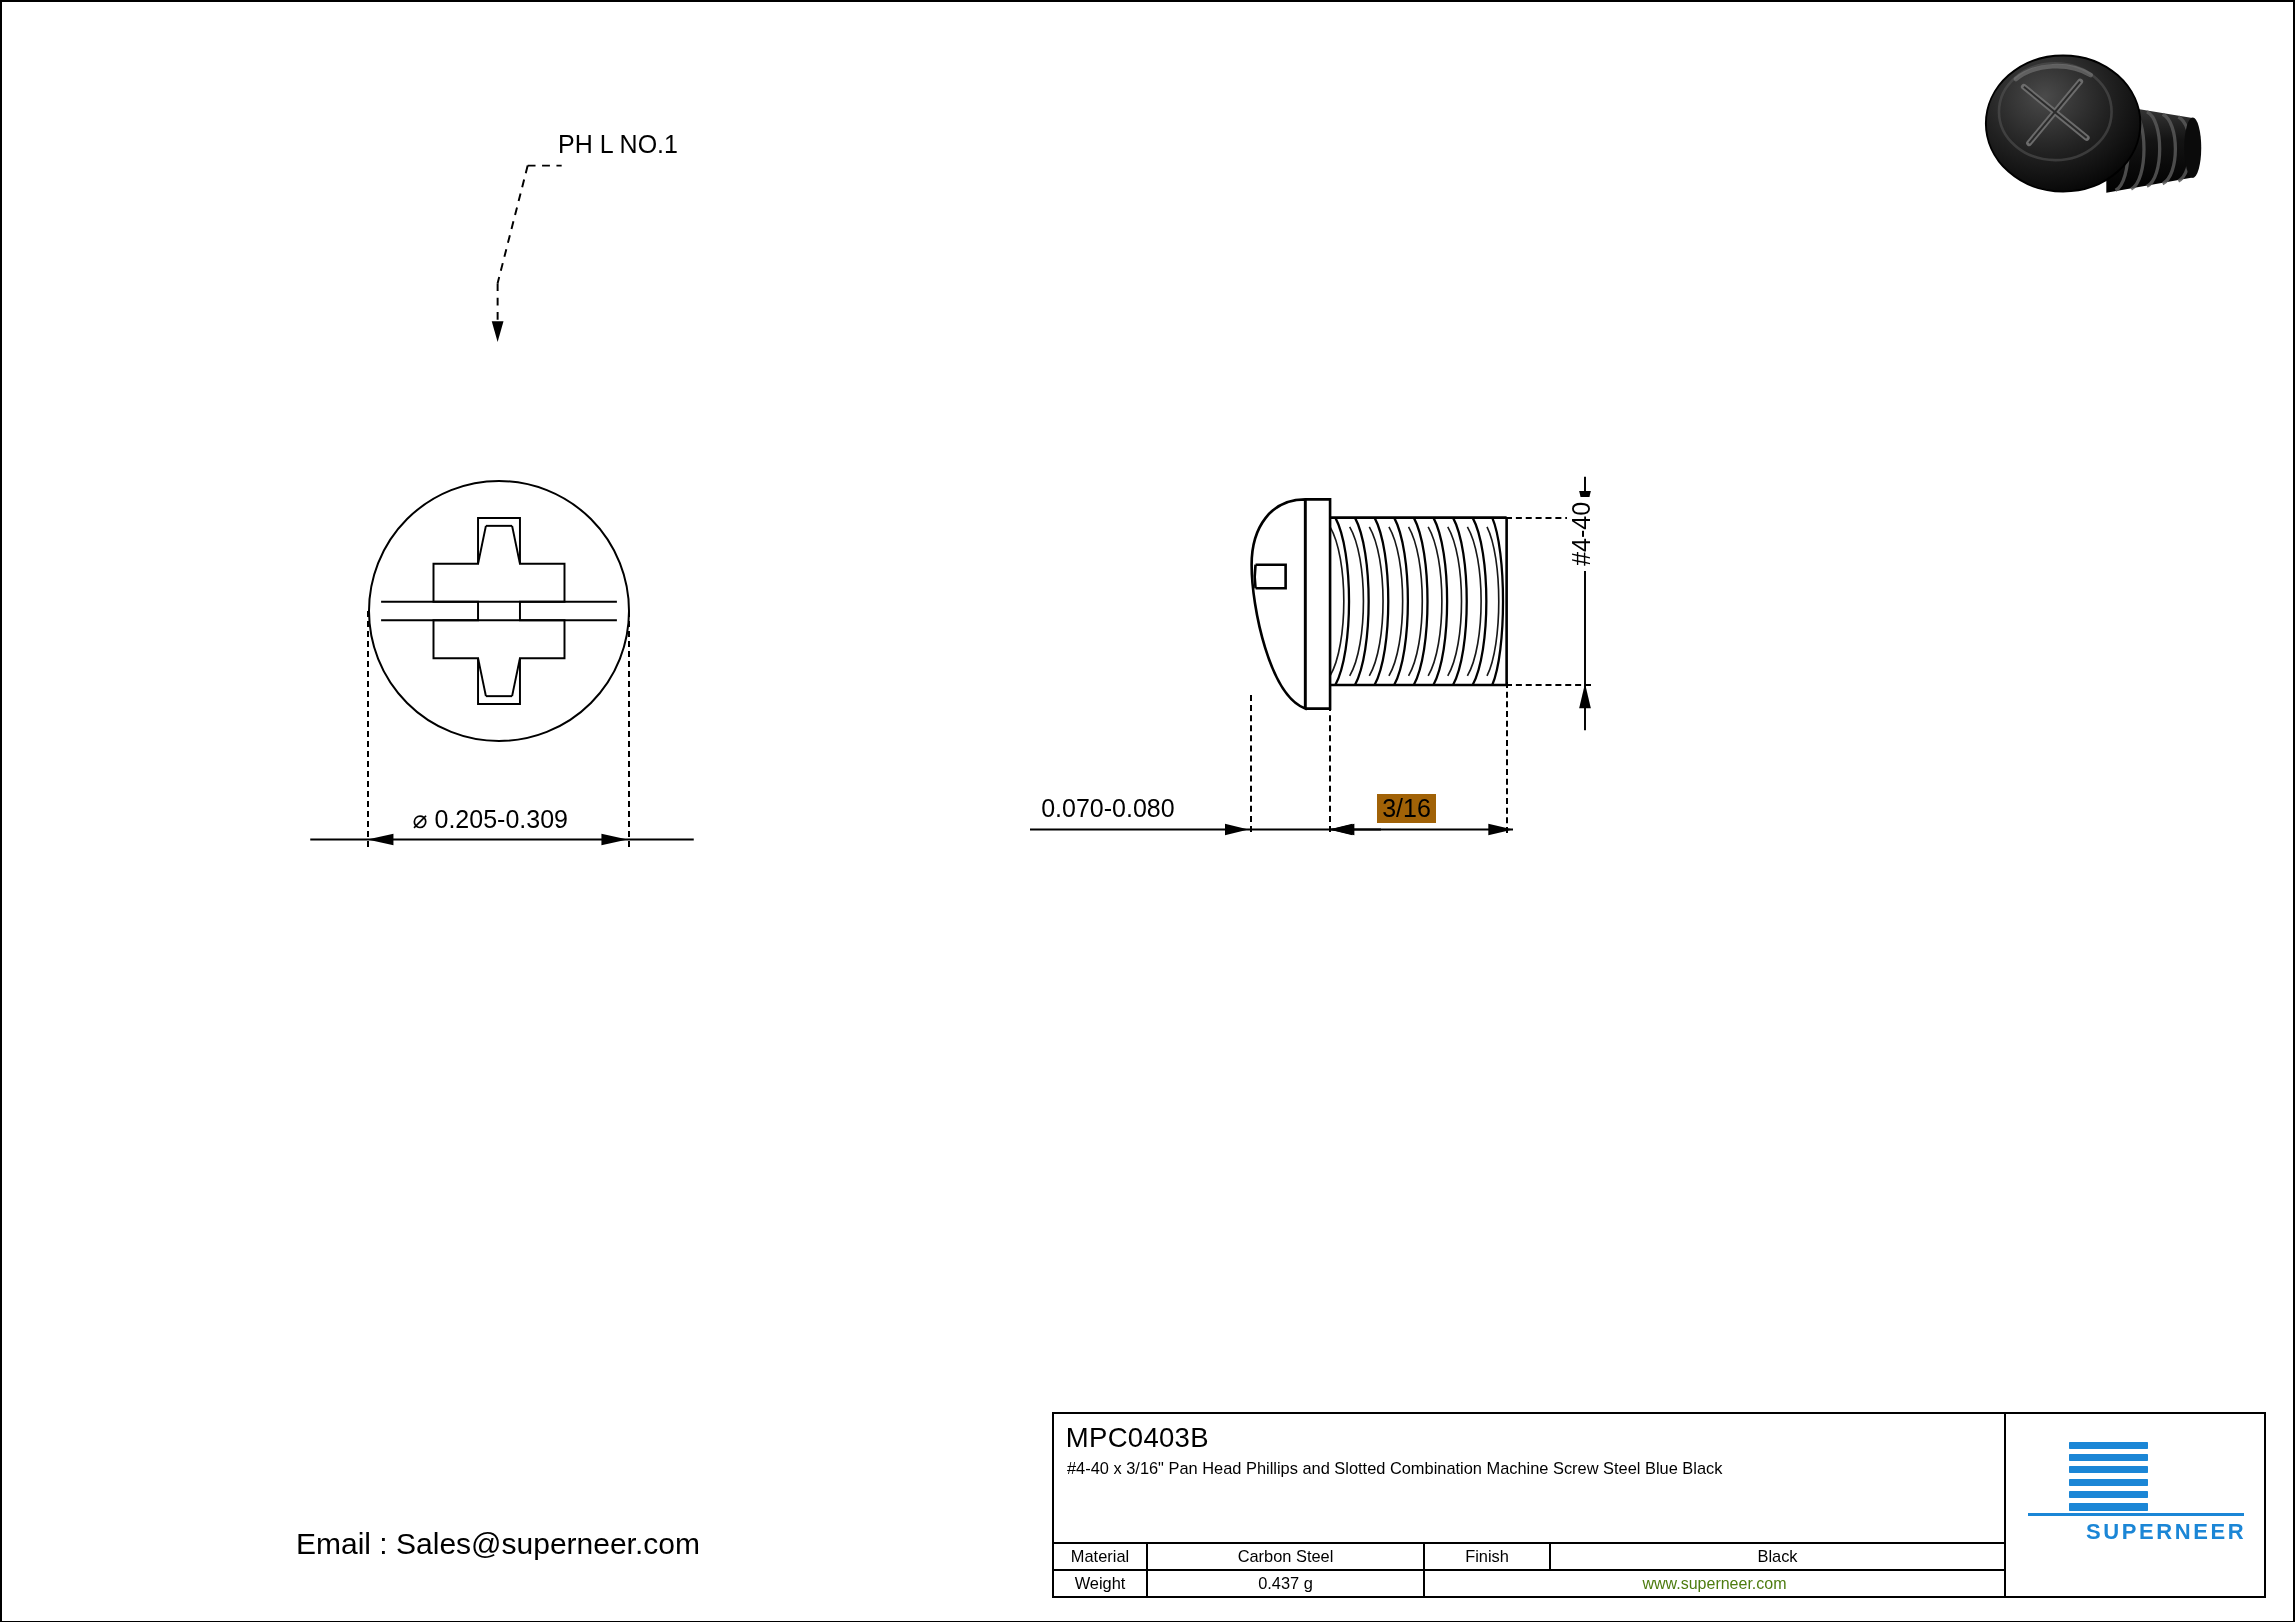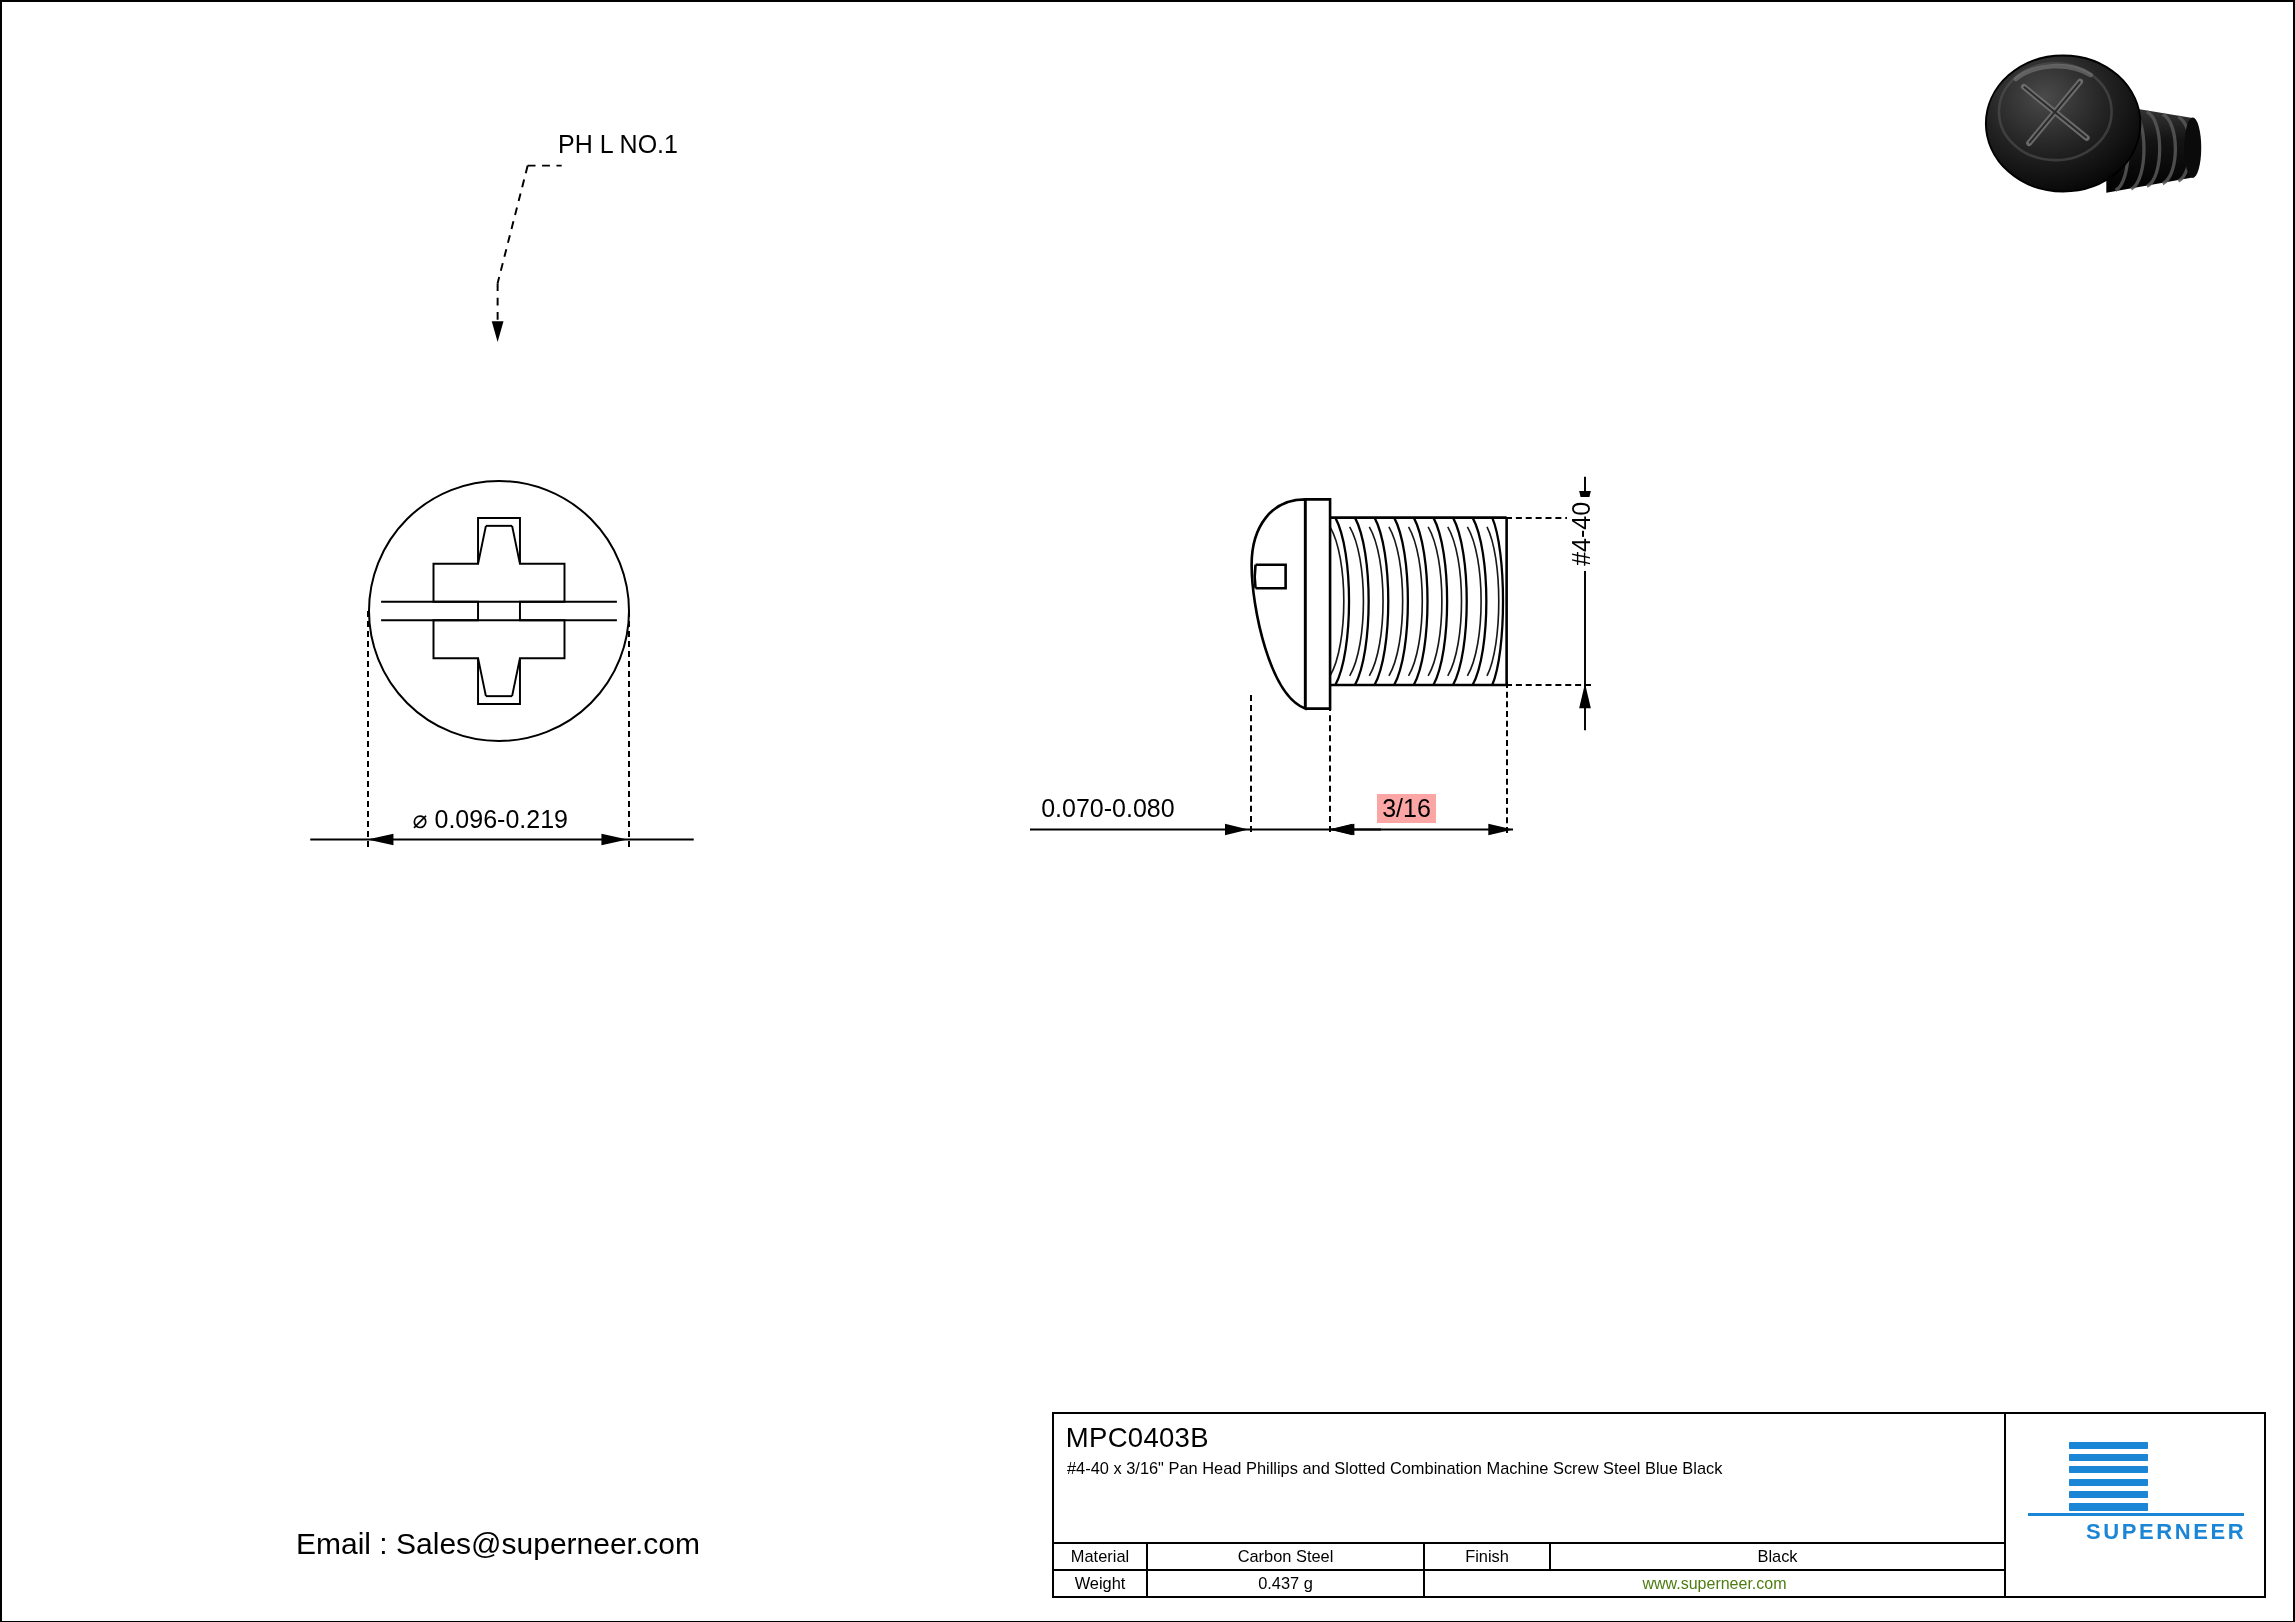--- a/index.html
+++ b/index.html
@@ -159,21 +159,21 @@
       <line x1="220" y1="330" x2="232" y2="272" stroke="#000" stroke-width="3"></line>
     </svg>
 
     <div class="dash-v" style="left:-1.3px; top:131px; height:236px;"></div>
     <div class="dash-v" style="left:260px; top:131px; height:236px;"></div>
     <svg class="abs" style="left:-59px; top:340px;" width="386" height="39" viewBox="0 0 590 60">
       <line x1="0" y1="30" x2="590" y2="30" stroke="#000" stroke-width="3"></line>
       <polygon points="88,30 128,21 128,39" fill="#000"></polygon>
       <polygon points="488,30 448,21 448,39" fill="#000"></polygon>
     </svg>
-    <div class="txt" style="left:38px; top:325px; font-size:25px; background:#fff; padding:0 6.5px;">⌀  0.096-0.219</div>
+    <div class="txt" style="left:38px; top:325px; font-size:25px; background:#fff; padding:0 6.5px;">⌀  0.205-0.309</div>
   </div>
 
   <div class="abs" id="sideview">
     <svg class="abs" style="left:0; top:0;" width="340" height="249" viewBox="0 0 520 380">
 
       <path d="M112 20 C60 20 30 62 30 120 C30 186 58 320 112 340 L112 20 Z" fill="none" stroke="#000" stroke-width="4"></path>
       <line x1="112" y1="20" x2="112" y2="340" stroke="#000" stroke-width="4"></line>
       <path d="M112 20 L150 20 L150 340 L112 340" fill="none" stroke="#000" stroke-width="4"></path>
 
       <path d="M36 120 L82 120 L82 156 L36 156" fill="none" stroke="#000" stroke-width="4"></path>
@@ -216,21 +216,21 @@
       <polygon points="336,30 300,21 300,39" fill="#000"></polygon>
       <polygon points="460,30 496,21 496,39" fill="#000"></polygon>
     </svg>
     <div class="txt" style="left:-196px; top:308px; font-size:25px; background:#fff; padding:0 5.2px;">0.070-0.080</div>
 
     <svg class="abs" style="left:92px; top:324px;" width="196" height="39" viewBox="0 0 300 60">
       <line x1="8" y1="30" x2="290" y2="30" stroke="#000" stroke-width="3"></line>
       <polygon points="8,30 46,21 46,39" fill="#000"></polygon>
       <polygon points="290,30 252,21 252,39" fill="#000"></polygon>
     </svg>
-    <div class="txt" style="left:145px; top:308px; font-size:25px; background:#fca5a5; padding:0 5.2px;">3/16</div>
+    <div class="txt" style="left:145px; top:308px; font-size:25px; background:#a16207; padding:0 5.2px;">3/16</div>
 
     <div class="dash-h" style="left:274px; top:31px; width:85px;"></div>
     <div class="dash-h" style="left:274px; top:198px; width:85px;"></div>
     <svg class="abs" style="left:327px; top:-9.8px;" width="52" height="255" viewBox="0 0 80 390">
       <line x1="40" y1="0" x2="40" y2="390" stroke="#000" stroke-width="3"></line>
       <polygon points="40,60 31,22 49,22" fill="#000"></polygon>
       <polygon points="40,318 31,356 49,356" fill="#000"></polygon>
     </svg>
     <div class="txt" style="left:335px; top:85px; font-size:25px; transform:rotate(-90deg); transform-origin:left top; background:#fff; padding:0 5.2px;">#4-40</div>
   </div>

